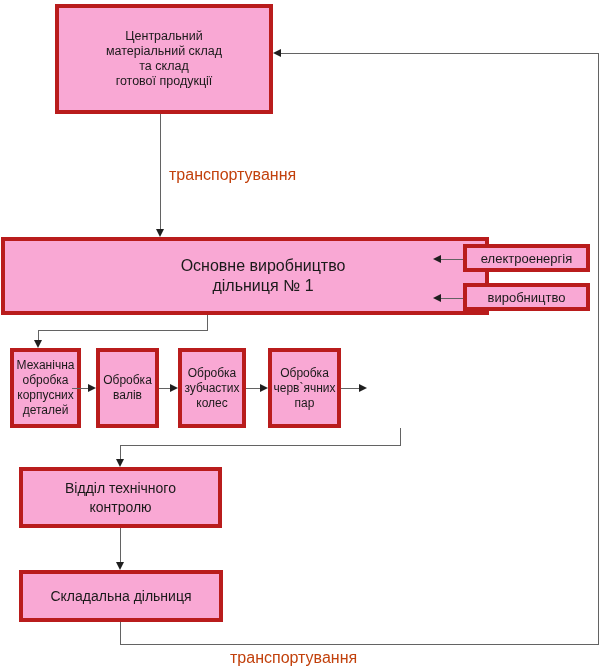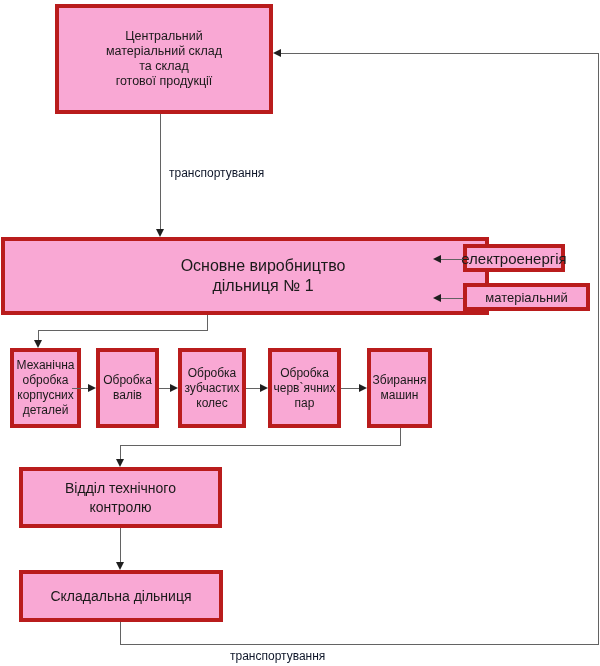--- a/index.html
+++ b/index.html
@@ -38,29 +38,29 @@
     border-bottom: 4px solid transparent;
     border-right: 8px solid #1f1f1f;
   }
   .arrow.right {
     border-top: 4px solid transparent;
     border-bottom: 4px solid transparent;
     border-left: 8px solid #1f1f1f;
   }
   .edge-label {
     position: absolute;
-    font-size: 12px;
-    color: #0f172a;
+    font-size: 16px;
+    color: #c2410c;
     white-space: nowrap;
   }
 
   
   .warehouse   { left: 55px;  top: 4px;   width: 218px; height: 110px; font-size: 12.5px; line-height: 15px; }
   .main-prod   { left: 1px;   top: 237px; width: 488px; height: 78px;  font-size: 16px;   line-height: 20px; padding-left: 36px; }
-  .electricity { left: 463px; top: 244px; width: 102px; height: 28px;  font-size: 15px; }
+  .electricity { left: 463px; top: 244px; width: 127px; height: 28px;  font-size: 13px; }
   .heat        { left: 463px; top: 283px; width: 127px; height: 28px;  font-size: 13px; }
   .proc        { top: 348px; height: 80px; font-size: 12px; line-height: 15px; }
   .proc1 { left: 10px;   width: 71px; }
   .proc2 { left: 96px;  width: 63px; }
   .proc3 { left: 178px; width: 68px; }
   .proc4 { left: 268px; width: 73px; }
   .proc5 { left: 367px; width: 65px; }
   .qc       { left: 19px; top: 467px; width: 203px; height: 61px; font-size: 14px; line-height: 19px; }
   .assembly { left: 19px; top: 570px; width: 204px; height: 52px; font-size: 14px; }
 </style>
@@ -72,36 +72,34 @@
   <div class="box warehouse">Центральний
 матеріальний склад
 та склад
 готової продукції</div>
 
   <div class="box main-prod">Основне виробництво
 дільниця № 1</div>
 
   <div class="box electricity">електроенергія</div>
 
-  <div class="box heat">матеріальний</div>
+  <div class="box heat">виробництво</div>
 
   <div class="box proc proc1">Механічна
 обробка
 корпусних
 деталей</div>
   <div class="box proc proc2">Обробка
 валів</div>
   <div class="box proc proc3">Обробка
 зубчастих
 колес</div>
   <div class="box proc proc4">Обробка
 черв`ячних
 пар</div>
-  <div class="box proc proc5">Збирання
-машин</div>
 
   <div class="box assembly">Складальна дільниця</div>
 
   <div class="box qc">Відділ технічного
 контролю</div>
 
   <div class="edge-label" style="left:169px; top:166px;">транспортування</div>
   <div class="edge-label" style="left:230px; top:649px;">транспортування</div>
 
   <div class="vline" style="left:160px; top:114px; height:116px;"></div>

